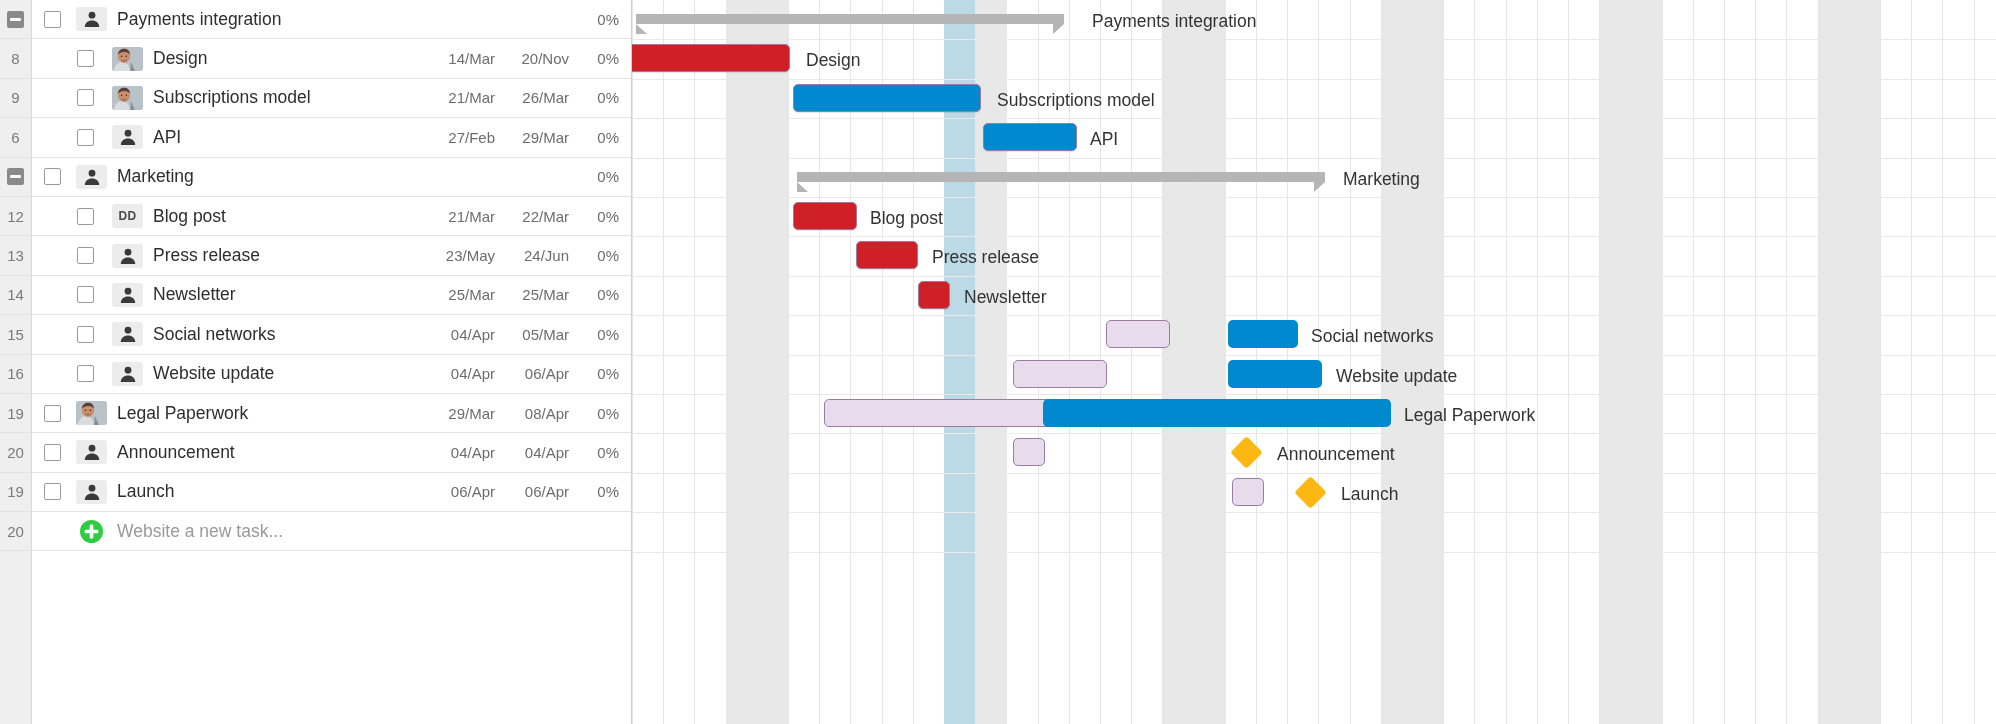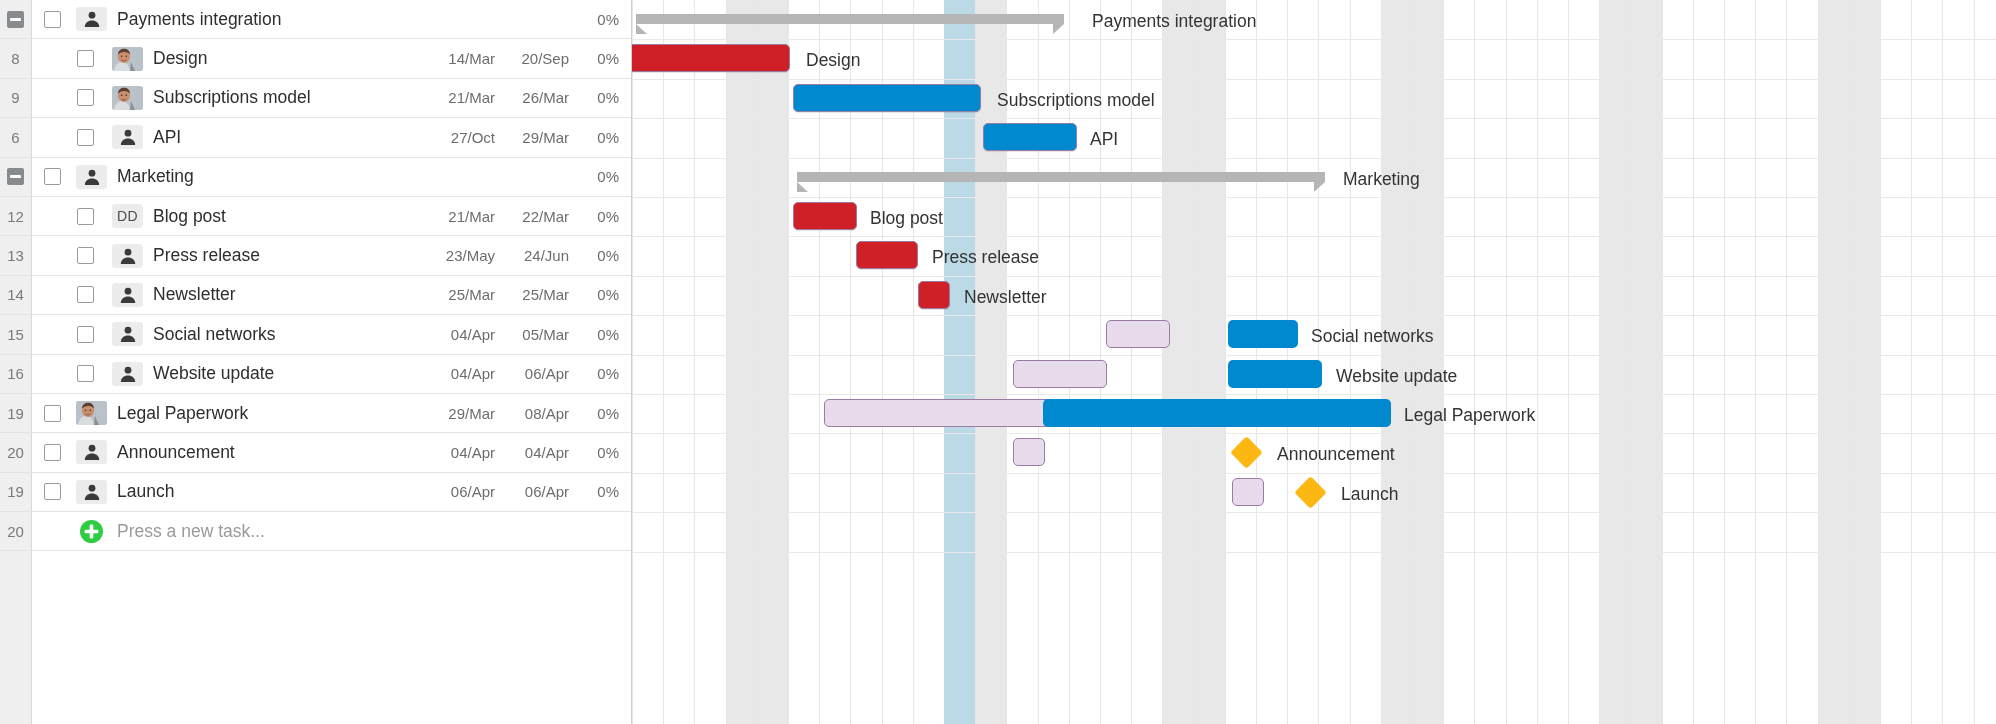--- a/index.html
+++ b/index.html
@@ -73,21 +73,21 @@
     margin-left: 4px;
     border-radius: 3px;
     background: #ececec;
     display: flex; align-items: center; justify-content: center;
     overflow: hidden;
     position: relative;
   }
   .av svg { display: block; }
   .av.photo { background: #cfd4d8; }
   .av.initials {
-    font-size: 14px; font-weight: normal; color: #4b4b4b;
+    font-size: 12px; font-weight: bold; color: #4b4b4b;
     letter-spacing: .3px;
   }
   .av.plus { background: transparent; }
 
   .tname {
     flex: 1 1 auto;
     padding-left: 10px;
     font-size: 17.5px;
     color: #2e2e2e;
     white-space: nowrap; overflow: hidden; text-overflow: ellipsis;
@@ -226,21 +226,21 @@
               <ellipse cx="12" cy="9" rx="6.2" ry="7" fill="#c98f6e"></ellipse>
               <path d="M5.8 7.6c.4-4 3.2-5.8 6.4-5.8s5.6 2 5.9 5.6c-1.4-1.2-3-2.4-6-2.3-2.4.1-4.6 1.1-6.3 2.5z" fill="#5a4034"></path>
               <circle cx="9.6" cy="9.2" r=".8" fill="#3a2a20"></circle>
               <circle cx="14.3" cy="9.2" r=".8" fill="#3a2a20"></circle>
               <path d="M9.8 13.2c1.4 1.2 3 1.2 4.4 0" stroke="#8a5a43" stroke-width="1" fill="none" stroke-linecap="round"></path>
               <path d="M19 15l4 9h-5z" fill="#8c8f93"></path>
             </svg>
           </div>
           <div class="tname">Design</div>
           <div class="d1">14/Mar</div>
-          <div class="d2">20/Sep</div>
+          <div class="d2">20/Nov</div>
           <div class="pct">0%</div>
         </div>
         <div class="row">
           <div class="rn">9</div>
           <div class="cb-wrap indent">
             <span class="cb"></span>
           </div>
           <div class="av photo">
             <svg width="31" height="24" viewBox="0 0 31 24" aria-hidden="true">
               <rect width="31" height="24" fill="#b9c2c9"></rect>
@@ -263,21 +263,21 @@
           <div class="cb-wrap indent">
             <span class="cb"></span>
           </div>
           <div class="av">
             <svg width="18" height="18" viewBox="0 0 18 18" aria-hidden="true">
               <circle cx="9" cy="5.2" r="3.4" fill="#3a3a3a"></circle>
               <path d="M1.8 17c0-4.2 3.2-6.6 7.2-6.6s7.2 2.4 7.2 6.6z" fill="#3a3a3a"></path>
             </svg>
           </div>
           <div class="tname">API</div>
-          <div class="d1">27/Oct</div>
+          <div class="d1">27/Feb</div>
           <div class="d2">29/Mar</div>
           <div class="pct">0%</div>
         </div>
         <div class="row group">
           <div class="rn">
             <span class="collapse"></span>
           </div>
           <div class="cb-wrap">
             <span class="cb"></span>
           </div>
@@ -424,21 +424,21 @@
         <div class="row">
           <div class="rn">20</div>
           <div class="cb-wrap"></div>
           <div class="av plus">
             <svg width="25" height="25" viewBox="0 0 25 25" aria-hidden="true">
               <circle cx="12.5" cy="12.5" r="11.5" fill="#2ecc40"></circle>
               <rect x="10.7" y="5.6" width="3.6" height="13.8" rx="1" fill="#fff"></rect>
               <rect x="5.6" y="10.7" width="13.8" height="3.6" rx="1" fill="#fff"></rect>
             </svg>
           </div>
-          <div class="tname muted">Press a new task...</div>
+          <div class="tname muted">Website a new task...</div>
           <div class="d1"></div>
           <div class="d2"></div>
           <div class="pct"></div>
         </div>
       </div>
   </div>
 
   <div id="chart">
     <div class="colbands" id="colbands">
         <div class="vline" style="left: 0px;"></div>

